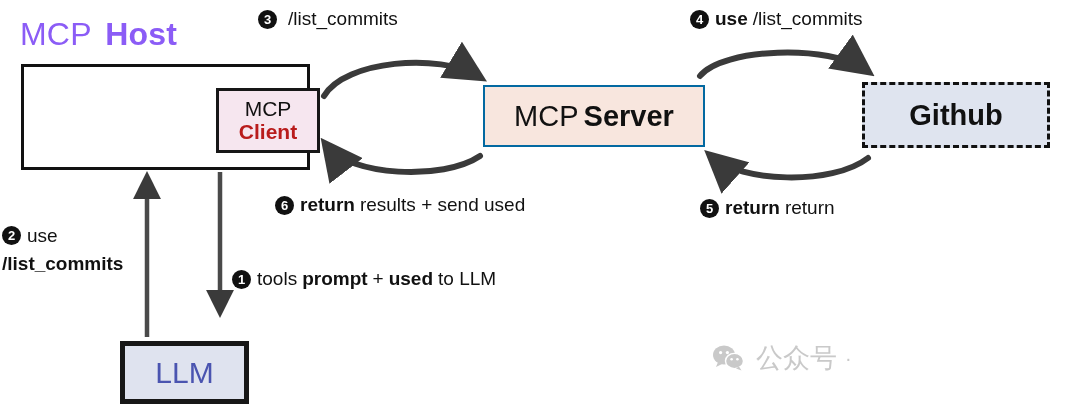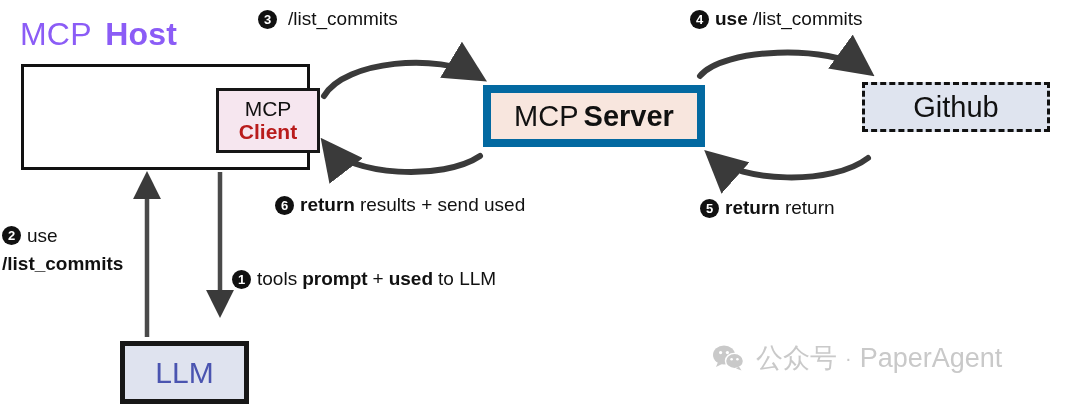--- a/index.html
+++ b/index.html
@@ -49,39 +49,40 @@
     align-items: center;
     justify-content: center;
     line-height: 1.06;
   }
   .client-box .l1 { font-size: 21px; color: #111111; }
   .client-box .l2 { font-size: 21px; color: #b91c1c; font-weight: bold; }
 
   .server-box {
     left: 483px; top: 85px;
     width: 222px; height: 62px;
-    border: 8px solid #0369a1;
+    border: 2px solid #0369a1;
     background: #f8e6de;
     box-sizing: border-box;
     display: flex;
     align-items: center;
     justify-content: center;
   }
   .server-box .t { font-size: 29px; color: #111111; white-space: nowrap; }
   .server-box .t .b { font-weight: bold; }
 
   .github-box {
     left: 862px; top: 82px;
-    width: 188px; height: 50px;
+    width: 188px; height: 66px;
     border: 3px dashed #111111;
     background: #dfe4ef;
     box-sizing: border-box;
     display: flex;
     align-items: center;
     justify-content: center;
+    font-weight: bold;
   }
   .github-box .t { font-size: 29px; color: #111111; }
 
   .llm-box {
     left: 120px; top: 341px;
     width: 129px; height: 63px;
     border: 5px solid #171717;
     background: #dfe3ef;
     box-sizing: border-box;
     display: flex;
@@ -260,16 +261,15 @@
         <circle cx="8.6" cy="8.6" r="1.6" fill="#ffffff"></circle>
         <circle cx="15.4" cy="8.6" r="1.6" fill="#ffffff"></circle>
         <ellipse cx="22.5" cy="17" rx="9" ry="7.6" fill="#c9c9c9" stroke="#ffffff" stroke-width="1.4"></ellipse>
         <path d="M27,22.5 L29.5,26.5 L24,24.5 Z" fill="#c9c9c9"></path>
         <circle cx="19.6" cy="15.3" r="1.3" fill="#ffffff"></circle>
         <circle cx="25.4" cy="15.3" r="1.3" fill="#ffffff"></circle>
       </svg>
     </span>
     <span>公众号</span>
     <span class="dot">·</span>
-    <span>PaperAgent</span>
   </div>
 
 </div>
 
 </body></html>

